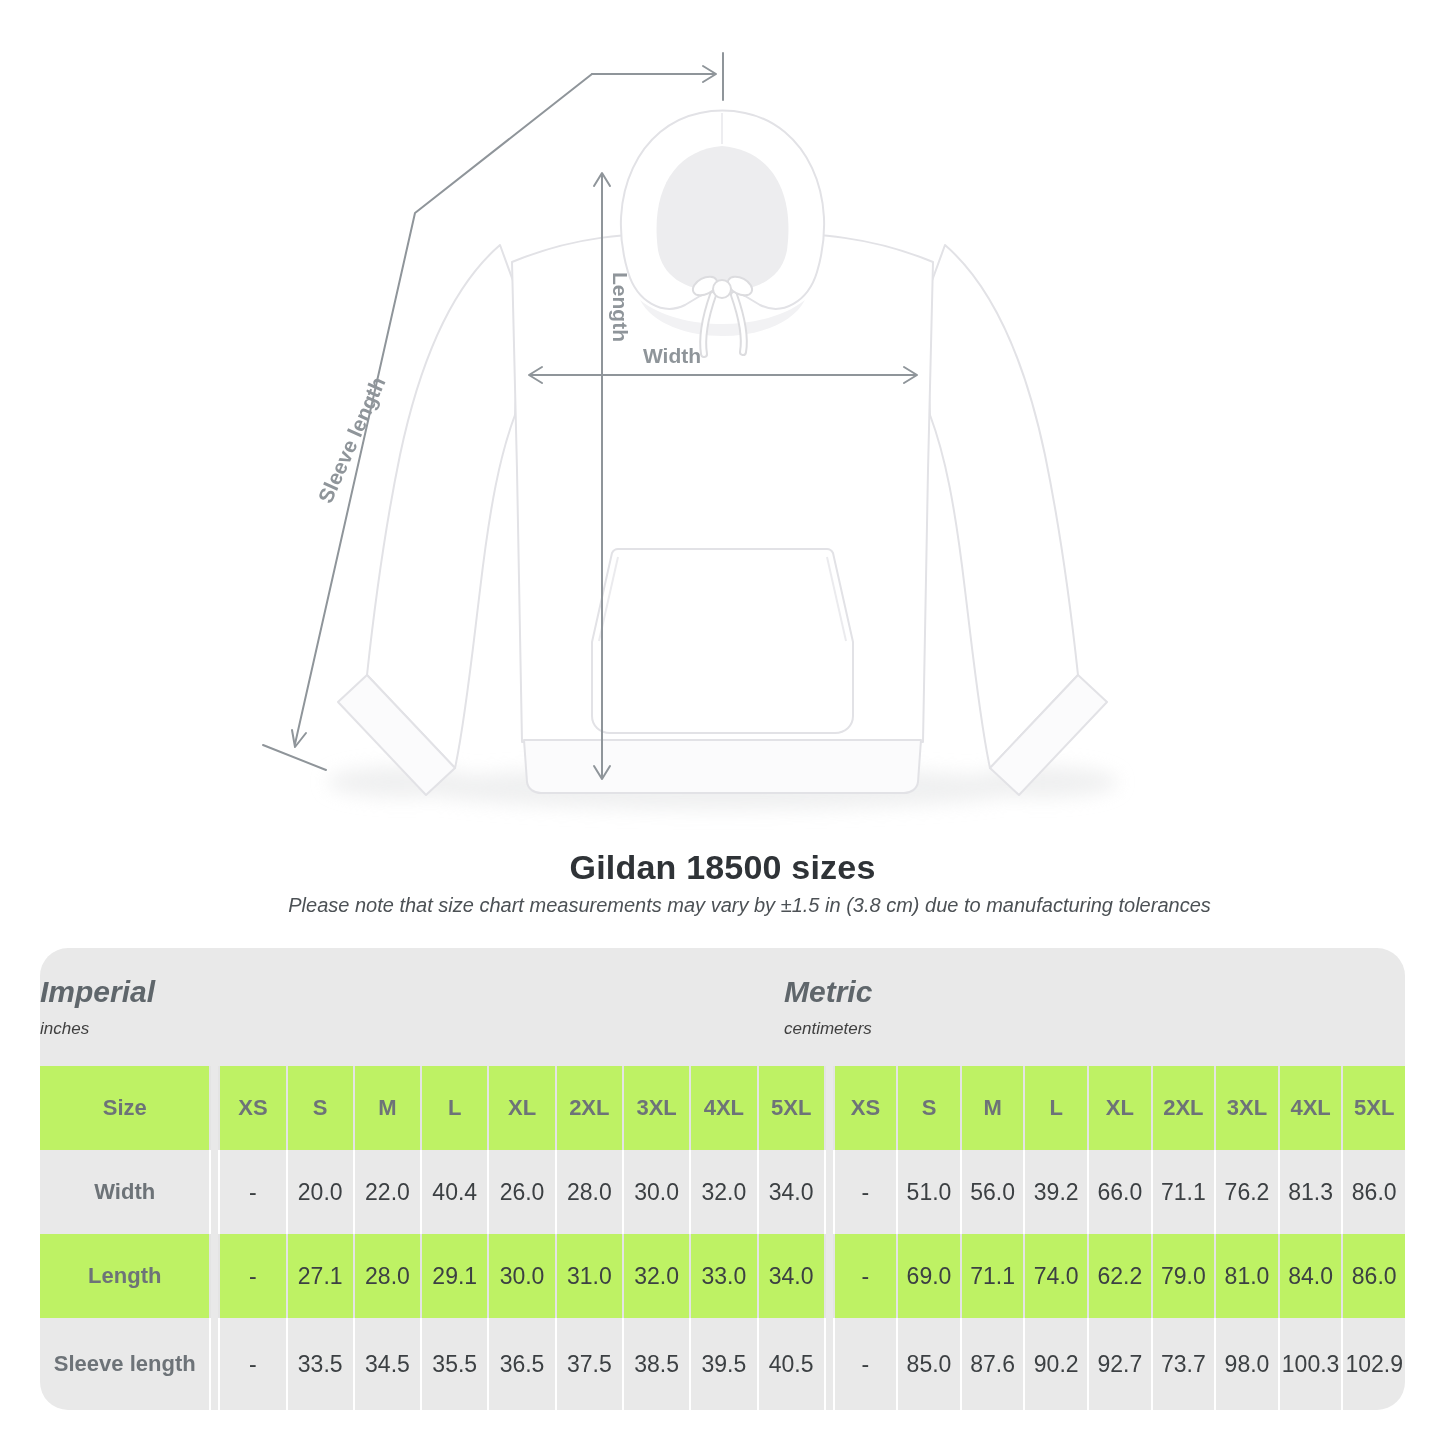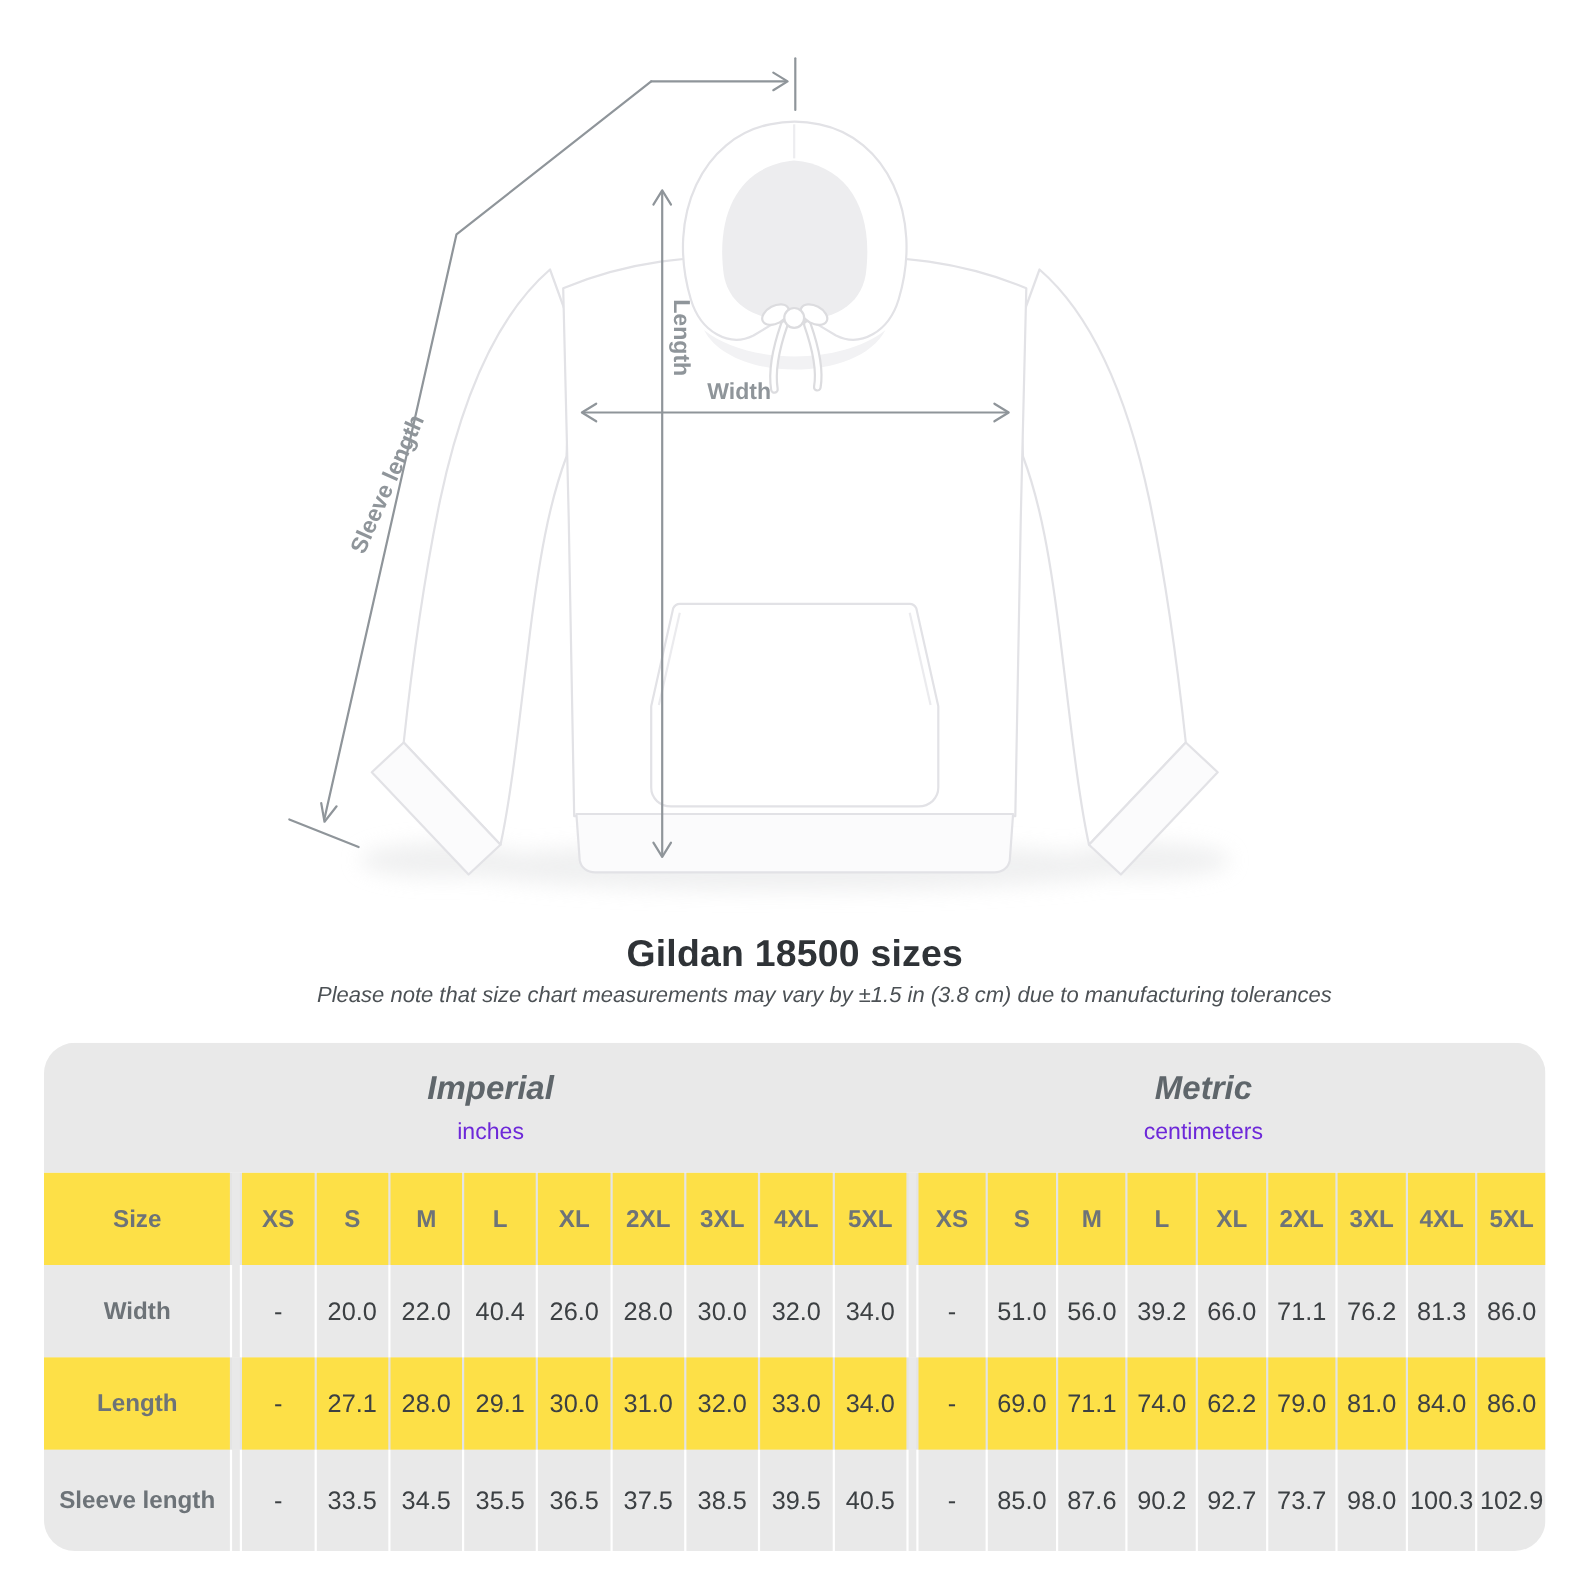--- a/index.html
+++ b/index.html
@@ -18,34 +18,34 @@
     position:absolute;left:0;top:894px;width:100%;text-align:center;
     font-size:20px;font-style:italic;color:#4c5155;margin-left:27px;
   }
   
   .size-table{
     position:absolute;left:40px;top:948px;width:1365px;height:462px;
     border-radius:28px;overflow:hidden;background:#ffffff;
   }
   .band{height:118px;background:#e9e9e9;position:relative;}
   .unit-group{position:absolute;top:0;height:100%;display:flex;flex-direction:column;
-    align-items:center;justify-content:center;gap:10px;}
+    justify-content:center;gap:10px;}
   .unit-group.imperial{left:0;width:812px;}
   .unit-group.metric{left:744px;width:620px;}
   .unit-label{font-size:30px;font-weight:bold;font-style:italic;color:#5f666b;}
-  .unit-sub{font-size:21px;color:#6d28d9;}
+  .unit-sub{font-size:17px;font-style:italic;color:#404040;}
   .trow{
     display:grid;
     grid-template-columns:175fr 7fr repeat(9,67.4fr) 7fr repeat(9,63.6fr);
     column-gap:2px;height:84px;
   }
   .trow.last{height:92px;}
   .trow.w{background:#e4e4e4;}   
   .trow.g{background:#ffffff;}   
-  .trow.w .cell{background:#fde047;}
+  .trow.w .cell{background:#bef264;}
   .trow.g .cell{background:#e9e9e9;}
   .cell{display:flex;align-items:center;justify-content:center;
     font-size:23px;color:#3c4043;white-space:nowrap;}
   .cell.div-cell{background:#e9e9e9 !important;}
   .cell.hdr,.cell.rlabel{font-size:22px;font-weight:bold;color:#6d7378;}
 </style>
 </head>
 <body>
 
 <svg class="illustration" viewBox="0 0 1445 910" xmlns="http://www.w3.org/2000/svg">

